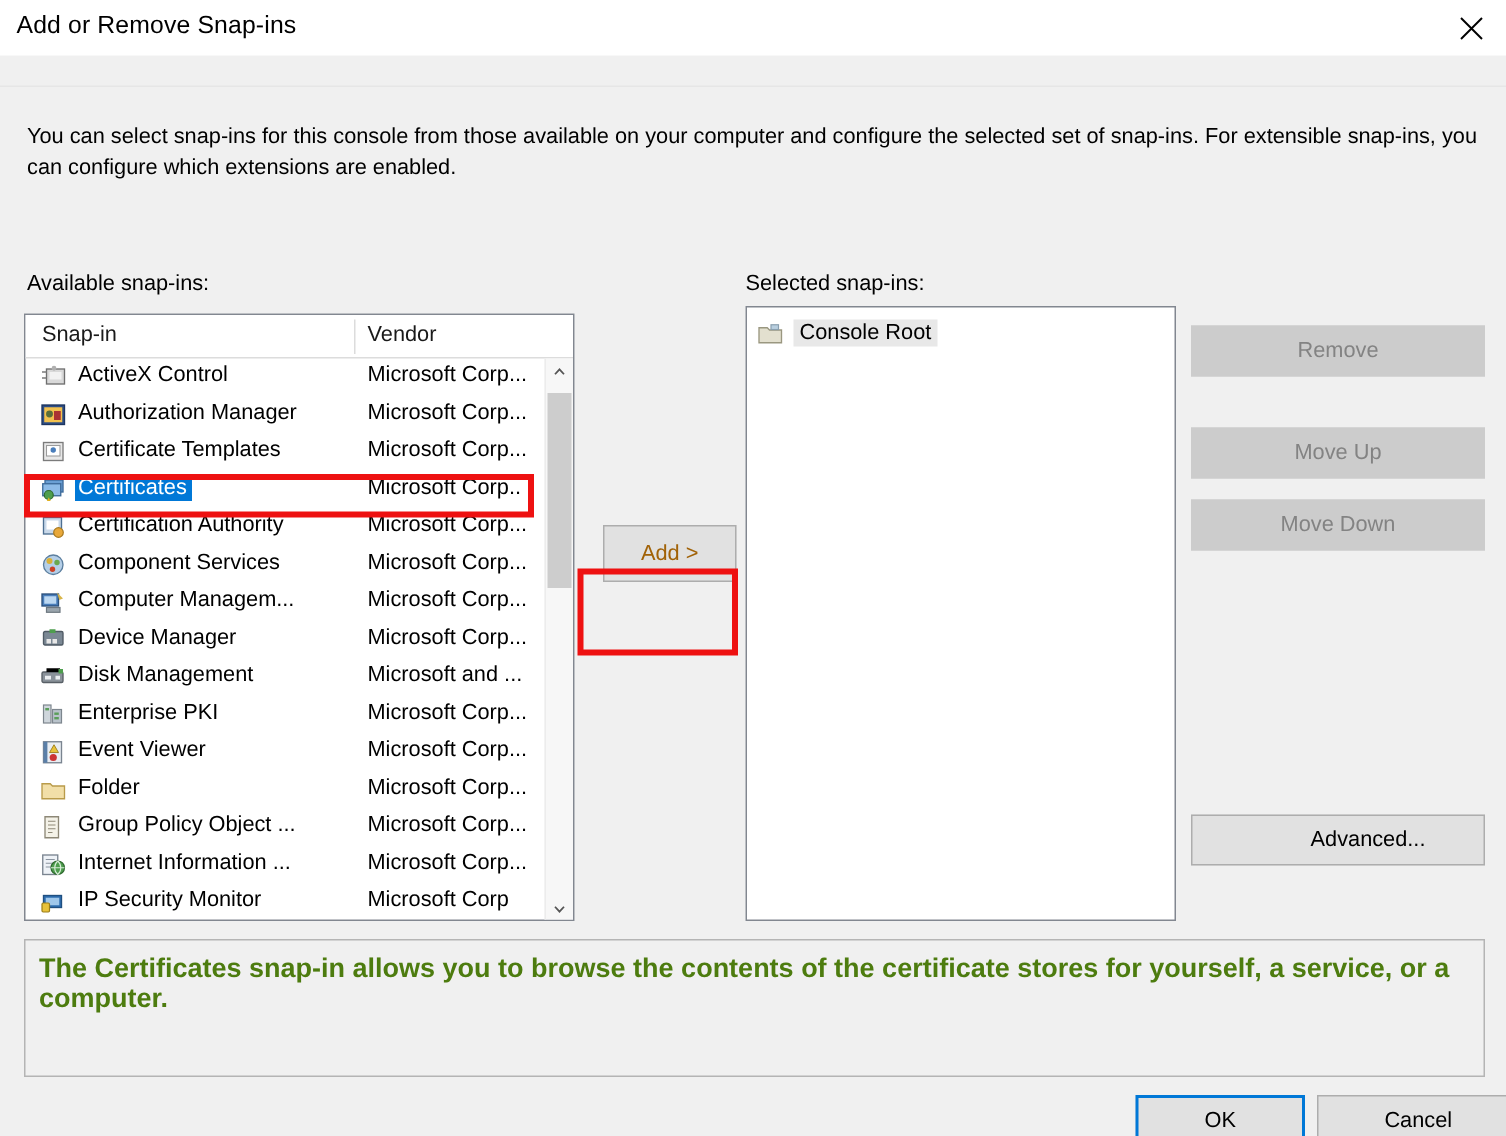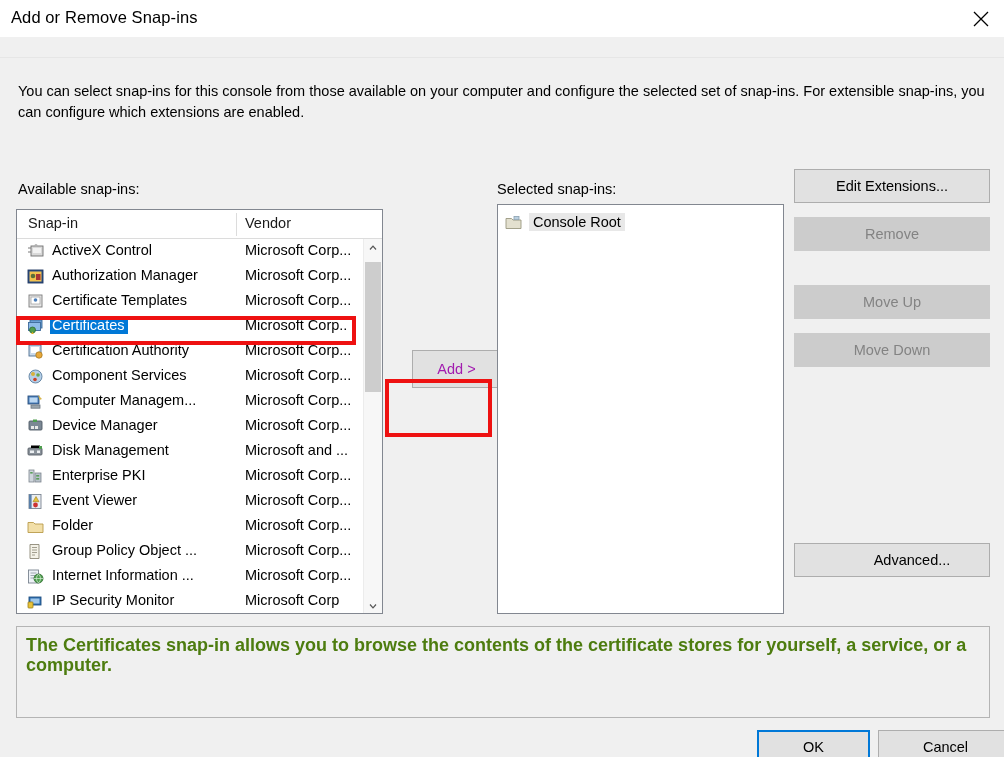--- a/index.html
+++ b/index.html
@@ -116,25 +116,25 @@
     width: 16px; height: 130px;
     background: #cdcdcd;
   }
 
   
   #add-wrap {
     position: absolute; left: 387px; top: 284px;
     width: 105px; height: 55px;
   }
   #add-button {
-    position: absolute; left: 25px; top: 8px;
+    position: absolute; left: 15px; top: 8px;
     width: 89px; height: 38px;
     background: #e1e1e1;
     border: 1px solid #adadad;
-    font-size: 14.5px; color: #a21caf;
+    font-size: 14.5px; color: #a16207;
     display: flex; align-items: center; justify-content: center;
     cursor: default;
   }
   #add-annotation {
     position: absolute; left: 385px; top: 321px;
     width: 107px; height: 58px;
     border: 4px solid #ee1111;
     pointer-events: none;
   }
 
@@ -415,21 +415,20 @@
       <span id="console-root-icon">
         <svg width="17" height="17" viewBox="0 0 17 17">
           <path d="M1 4.5 L6.5 4.5 L8 6 L16 6 L16 14.5 L1 14.5 Z" fill="#e3e0cf" stroke="#9a9780" stroke-width="0.9"></path>
           <rect x="9" y="2.5" width="5" height="3.2" fill="#b9cfe0" stroke="#8aa0b0" stroke-width="0.8"></rect>
         </svg>
       </span>
       <span id="console-root-label">Console Root</span>
     </div>
   </div>
 
-  <div class="side-btn enabled" id="btn-edit-ext">Edit Extensions...</div>
   <div class="side-btn disabled" id="btn-move-up">Move Up</div>
   <div class="side-btn disabled" id="btn-remove">Remove</div>
   <div class="side-btn disabled" id="btn-move-down">Move Down</div>
   <div class="side-btn enabled" id="btn-advanced">Advanced...</div>
 
   <div id="description-box">
     <div id="description-text">The Certificates snap-in allows you to browse the contents of the certificate stores for yourself, a service, or a computer.</div>
   </div>
 
   <div id="btn-ok">OK</div>

